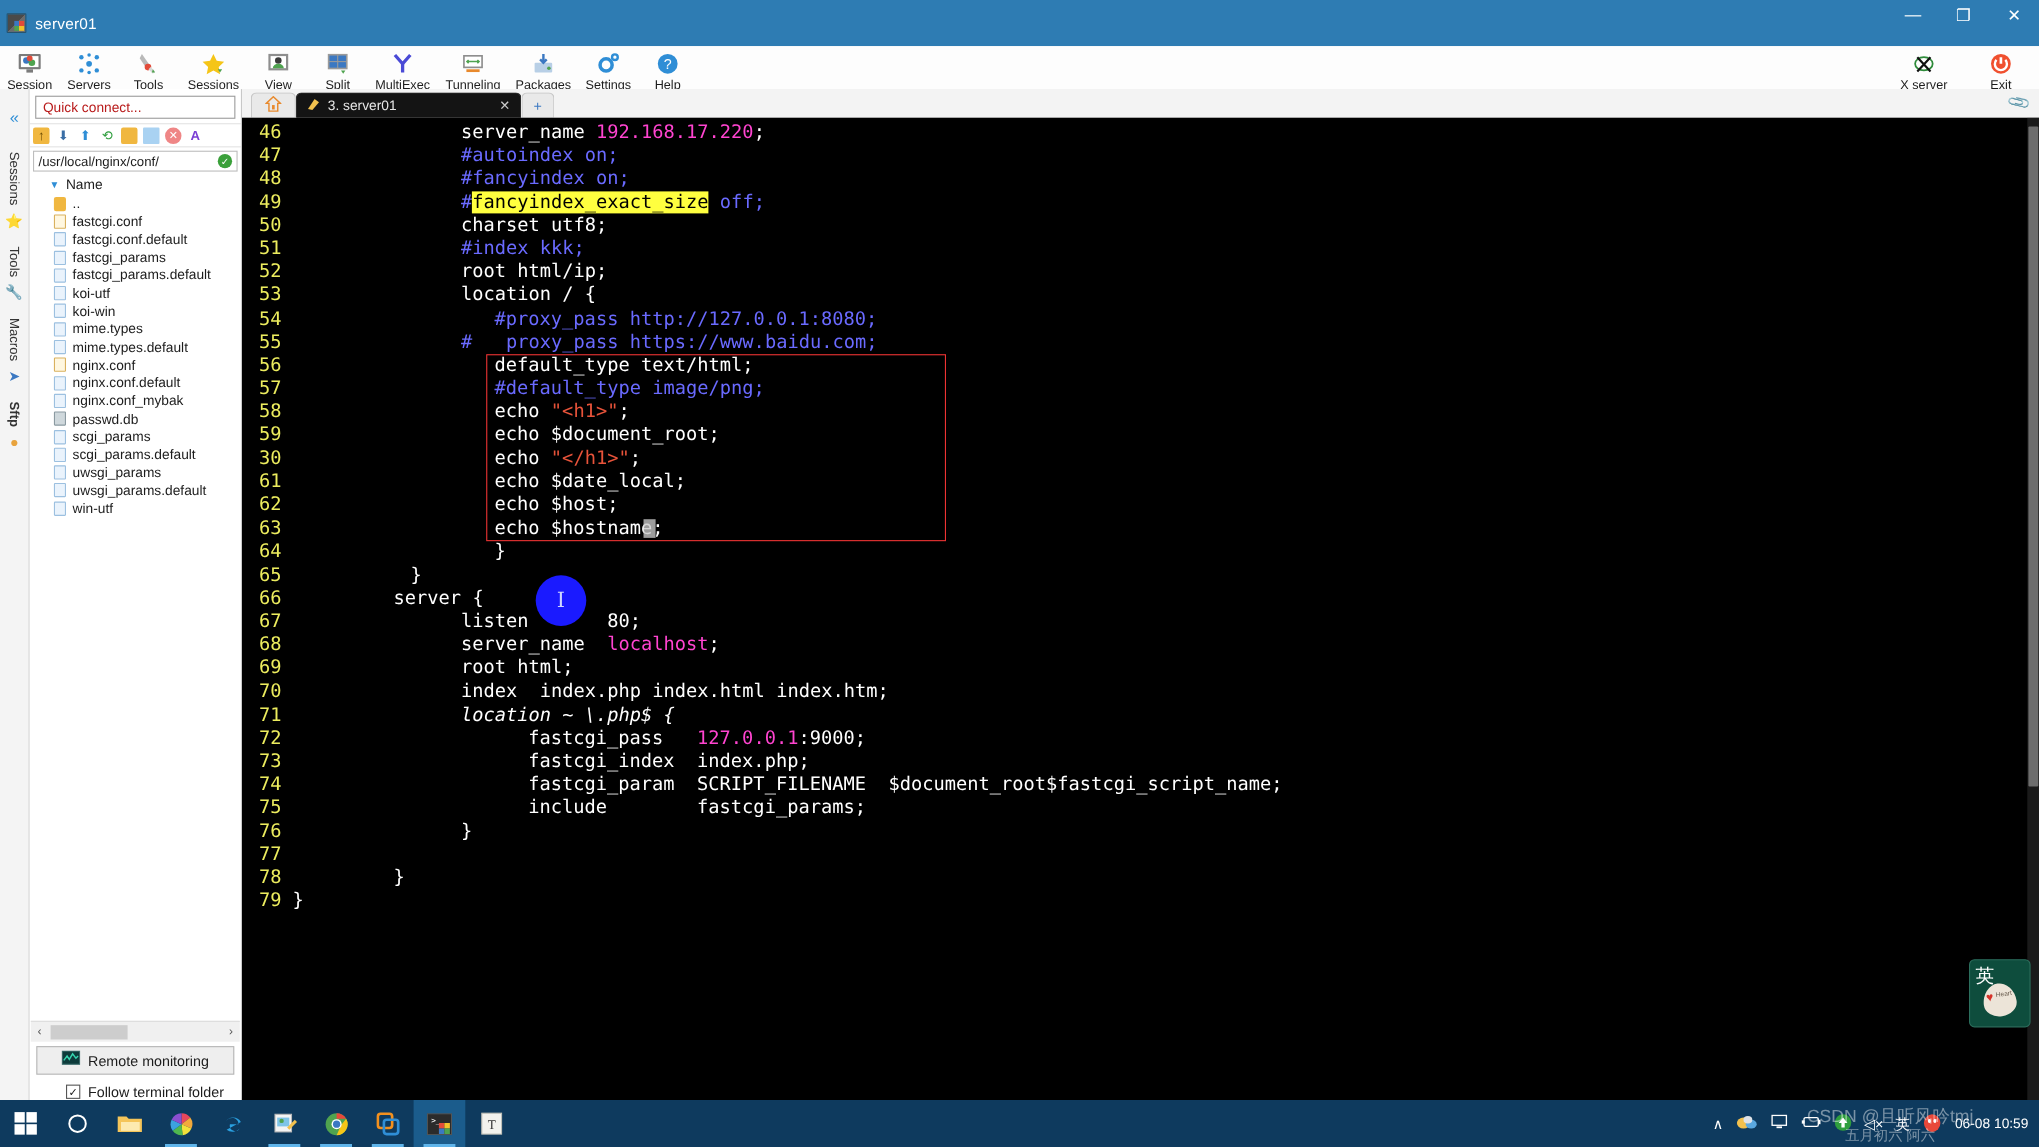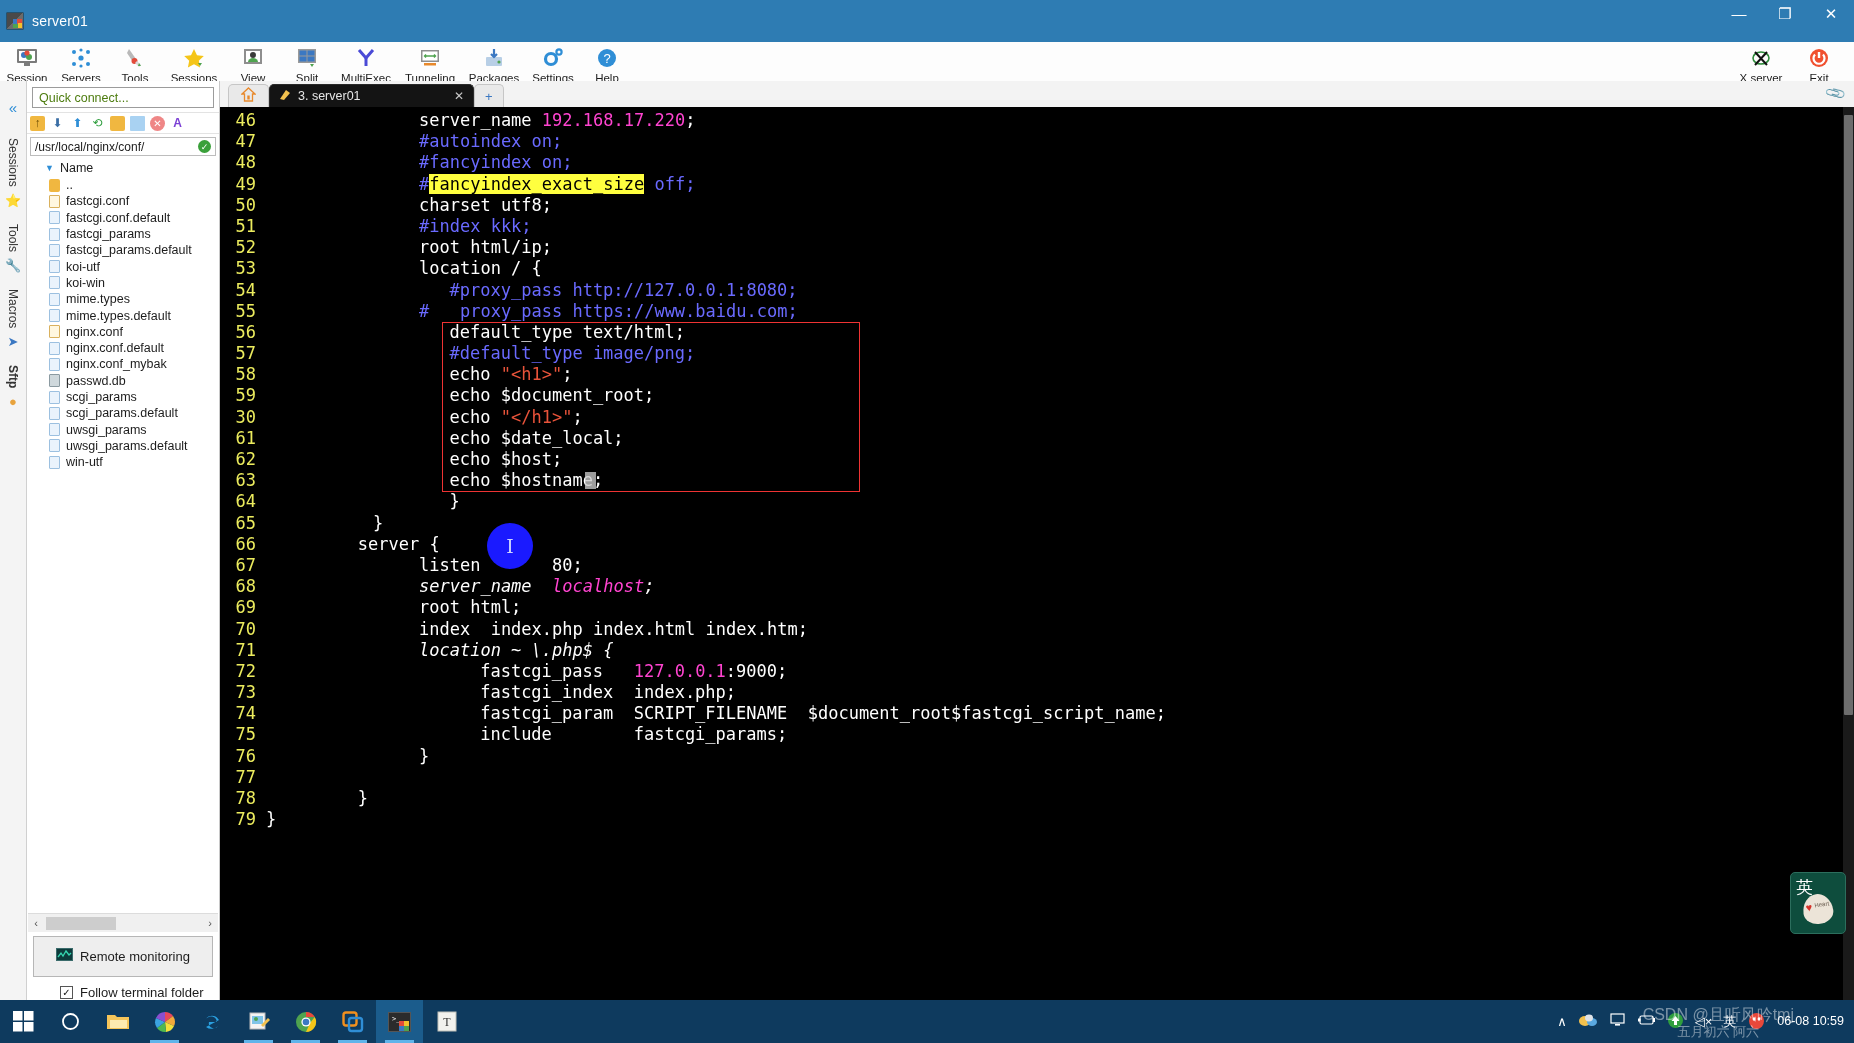--- a/index.html
+++ b/index.html
@@ -28,59 +28,59 @@
     font-size:15px; color:#fff; cursor:default;}
 
   
   #ribbon{ height:54px; background:#fdfdfd; border-bottom:1px solid #d7d7d7;
     display:flex; align-items:flex-start; position:relative;}
   .rb-item{ width:54px; text-align:center; padding-top:3px; cursor:default; }
   .rb-ico{ height:26px; display:flex; align-items:center; justify-content:center; }
   .rb-lbl{ font-size:11.5px; color:#1c1c1c; margin-top:1px; white-space:nowrap;}
   .rb-wide{ width:64px; }
   #ribbon-right{ position:absolute; right:6px; top:0; display:flex; }
-  #ribbon-right .rb-item{ width:58px; }
+  #ribbon-right .rb-item{ width:58px;margin-left:12px; }
 
   
   #main{ position:absolute; top:81px; left:0; right:0; bottom:43px; display:flex; }
 
   
   #vtabs{ width:27px; background:#f4f4f4; border-right:1px solid #d0d0d0;
      display:flex; flex-direction:column; align-items:center; padding-top:18px;}
   .vtab{ writing-mode:vertical-rl; font-size:12px; padding:6px 0 2px 0; color:#333;
      display:flex; align-items:center; cursor:default;}
   .vtab-ico{ margin:4px 0 10px 0; font-size:13px; }
 
   
   #sftp{ width:193px; background:#fff; border-right:1px solid #c8c8c8;
      display:flex; flex-direction:column; position:relative;}
   #quickconnect{ margin:6px 5px 4px 5px; height:21px; border:1px solid #9c9c9c;
      background:#fff; display:flex; align-items:center; padding:0 6px;
-     color:#4d7c0f; font-size:12.5px;}
+     color:#b91c1c; font-size:12.5px;}
   #sftp-toolbar{ display:flex; align-items:center; gap:5px; height:22px;
      padding:0 3px; border-top:1px solid #e3e3e3; border-bottom:1px solid #e3e3e3;}
   .sb-ico{ width:15px;height:15px; display:flex;align-items:center;justify-content:center;
      font-size:12px; cursor:default;}
   #pathbar{ height:19px; display:flex; align-items:center; border:1px solid #bdbdbd;
      margin:3px 3px 2px 3px; padding:0 4px; font-size:12px; background:#fff;}
   #pathbar .ok{ margin-left:auto; color:#fff; background:#3aa03a; border-radius:50%;
      width:13px;height:13px;font-size:9px;display:flex;align-items:center;justify-content:center;}
   #filehdr{ display:flex; align-items:center; gap:6px; font-size:12.5px; padding:3px 0 2px 18px;}
   #filelist{ flex:1; overflow:hidden; padding-left:22px; }
   .frow{ display:flex; align-items:center; gap:6px; height:16.3px; font-size:12.5px; }
   .fico{ width:11px;height:13px;background:#eaf3fc;border:1px solid #9cc0e0;
      border-radius:1px; position:relative; flex:none;}
   .fico.edit{ background:#fff7e0;border-color:#d9b15e;}
   .fico.db{ background:#cfd8dc;border-color:#8b9aa1;}
   .fico.up{ background:#f0b740;border:none;border-radius:2px;}
   #hscroll{ height:19px; margin:0 1px; background:#f0f0f0; display:flex; align-items:center;
      border-top:1px solid #dcdcdc;}
   #hscroll .arr{ width:16px;text-align:center;font-size:11px;color:#555;}
   #hscroll .thumb{ width:70px;height:13px;background:#cdcdcd;margin-left:2px;}
-  #remotemon{ margin:4px 6px 2px 6px; height:41px; border:1px solid #b6b6b6; background:#eeeeee;
+  #remotemon{ margin:4px 6px 2px 6px; height:26px; border:1px solid #b6b6b6; background:#eeeeee;
      display:flex; align-items:center; justify-content:center; gap:7px; font-size:13px;}
   #followrow{ display:flex; align-items:center; gap:7px; padding:6px 0 0 33px; font-size:13px;}
   .chk{ width:13px;height:13px;border:1px solid #555;background:#fff;display:flex;
      align-items:center;justify-content:center;font-size:10px;color:#111;}
 
   
   #termwrap{ flex:1; display:flex; flex-direction:column; background:#f3f3f3; position:relative;}
   #tabstrip{ height:26px; background:#f3f3f3; display:flex; align-items:flex-end; padding-left:8px;
      position:relative;}
   .ttab{ height:23px; display:flex; align-items:center; gap:6px; padding:0 9px;
@@ -487,21 +487,21 @@
           <div class="cl"><span class="ln">58</span><span class="ct" style="padding-left: 183.6px;"><span class="c-kw">echo </span><span class="c-str">"&lt;h1&gt;"</span><span class="c-kw">;</span></span></div>
           <div class="cl"><span class="ln">59</span><span class="ct" style="padding-left: 183.6px;"><span class="c-kw">echo $document_root;</span></span></div>
           <div class="cl"><span class="ln">30</span><span class="ct" style="padding-left: 183.6px;"><span class="c-kw">echo </span><span class="c-str">"&lt;/h1&gt;"</span><span class="c-kw">;</span></span></div>
           <div class="cl"><span class="ln">61</span><span class="ct" style="padding-left: 183.6px;"><span class="c-kw">echo $date_local;</span></span></div>
           <div class="cl"><span class="ln">62</span><span class="ct" style="padding-left: 183.6px;"><span class="c-kw">echo $host;</span></span></div>
           <div class="cl"><span class="ln">63</span><span class="ct" style="padding-left: 183.6px;"><span class="c-kw">echo $hostname;</span></span></div>
           <div class="cl"><span class="ln">64</span><span class="ct" style="padding-left: 183.6px;"><span class="c-kw">}</span></span></div>
           <div class="cl"><span class="ln">65</span><span class="ct" style="padding-left: 107.1px;"><span class="c-kw">}</span></span></div>
           <div class="cl"><span class="ln">66</span><span class="ct" style="padding-left: 91.8px;"><span class="c-kw">server {</span></span></div>
           <div class="cl"><span class="ln">67</span><span class="ct" style="padding-left: 153px;"><span class="c-kw">listen       80;</span></span></div>
-          <div class="cl"><span class="ln">68</span><span class="ct" style="padding-left: 153px; font-style: italic;"><span class="c-kw">server_name  </span><span class="c-num">localhost</span><span class="c-kw">;</span></span></div>
+          <div class="cl"><span class="ln">68</span><span class="ct" style="padding-left: 153px;"><span class="c-kw">server_name  </span><span class="c-num">localhost</span><span class="c-kw">;</span></span></div>
           <div class="cl"><span class="ln">69</span><span class="ct" style="padding-left: 153px;"><span class="c-kw">root html;</span></span></div>
           <div class="cl"><span class="ln">70</span><span class="ct" style="padding-left: 153px;"><span class="c-kw">index  index.php index.html index.htm;</span></span></div>
           <div class="cl"><span class="ln">71</span><span class="ct" style="padding-left: 153px; font-style: italic;"><span class="c-kw">location ~ \.php$ {</span></span></div>
           <div class="cl"><span class="ln">72</span><span class="ct" style="padding-left: 214.2px;"><span class="c-kw">fastcgi_pass   </span><span class="c-num">127.0.0.1</span><span class="c-kw">:9000;</span></span></div>
           <div class="cl"><span class="ln">73</span><span class="ct" style="padding-left: 214.2px;"><span class="c-kw">fastcgi_index  index.php;</span></span></div>
           <div class="cl"><span class="ln">74</span><span class="ct" style="padding-left: 214.2px;"><span class="c-kw">fastcgi_param  SCRIPT_FILENAME  $document_root$fastcgi_script_name;</span></span></div>
           <div class="cl"><span class="ln">75</span><span class="ct" style="padding-left: 214.2px;"><span class="c-kw">include        fastcgi_params;</span></span></div>
           <div class="cl"><span class="ln">76</span><span class="ct" style="padding-left: 153px;"><span class="c-kw">}</span></span></div>
           <div class="cl"><span class="ln">77</span><span class="ct" style="padding-left: 0px;"><span class="c-kw"></span></span></div>
           <div class="cl"><span class="ln">78</span><span class="ct" style="padding-left: 91.8px;"><span class="c-kw">}</span></span></div>

